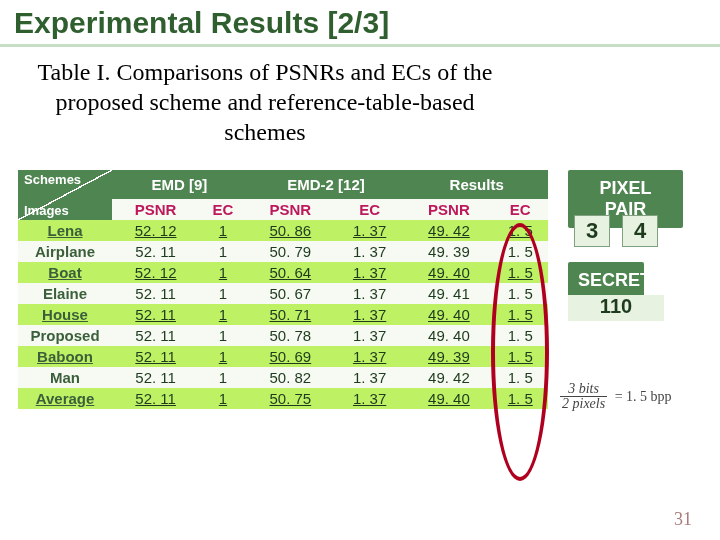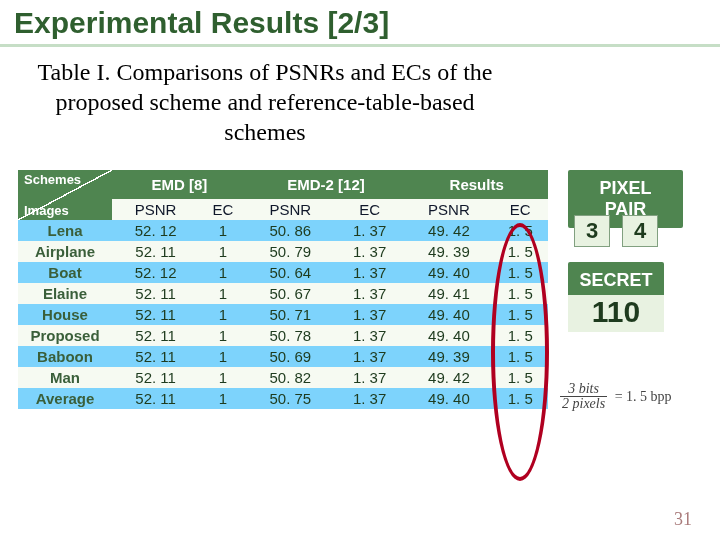--- a/index.html
+++ b/index.html
@@ -9,30 +9,30 @@
   .content { position: absolute; left: 18px; top: 170px; }
   .table-wrap { position: relative; width: 530px; }
   table { border-collapse: collapse; width: 530px; font-size: 15px; color: #1e3b1e; font-family: "Verdana", sans-serif; }
   th, td { text-align: center; padding: 2px 2px; }
   .hdr-row { background: #4f8550; color: #fff; font-weight: bold; }
   .hdr-row td { padding: 6px 2px; }
   .diag { position: relative; background: #4f8550; width: 94px; height: 40px; color: #fff; font-size: 13px; }
   .diag::after { content: ""; position: absolute; left: 0; top: 0; width: 100%; height: 100%; background: linear-gradient(to bottom right, transparent calc(50% - 0.7px), #fff calc(50% - 0.7px), #fff calc(50% + 0.7px), transparent calc(50% + 0.7px)); }
   .diag .sch { position: absolute; top: 2px; left: 6px; font-size: 13px; }
   .diag .img { position: absolute; bottom: 2px; left: 6px; font-size: 13px; }
-  tr.even td { background: #7dd3fc; }
+  tr.even td { background: #bef264; text-decoration: underline; }
   tr.odd td { background: #f6faf2; }
   .rowname { font-weight: bold; color: #3a5f3a; }
-  .sub-row td { background: #f6faf2; font-weight: normal; color: #0f172a; }
+  .sub-row td { background: #f6faf2; font-weight: bold; color: #be185d; }
   .oval { position: absolute; border: 4px solid #b00020; border-radius: 50%; pointer-events: none; }
   .sidebox { position: absolute; text-align: center; }
   .lbl { background: #4f8550; color: #fff; font-weight: bold; font-size: 18px; padding: 8px 10px; border-radius: 2px; font-family: "Verdana", sans-serif; }
   .pair-caps { position: absolute; left: 568px; top: 215px; width: 96px; display: flex; gap: 12px; justify-content: center; }
   .cap-box { background: #e8f2e1; border: 1px solid #81a080; color: #1e3b1e; font-weight: bold; font-size: 22px; width: 36px; text-align: center; padding: 2px 0; }
-  .secret-val { position: absolute; left: 568px; top: 295px; background:#e8f2e1; width: 96px; text-align:center; font-weight:bold; font-size:30px; color:#1e3b1e; padding: 0px 0 3px 0; }
+  .secret-val { position: absolute; left: 568px; top: 295px; background:#e8f2e1; width: 96px; text-align:center; font-weight:bold; font-size:20px; color:#1e3b1e; padding: 0px 0 3px 0; }
   .eqn { position:absolute; left:560px; top:358px; font-size:14px; color:#444; font-family:"Times New Roman",serif;margin-top:24px; }
   .frac { display:inline-block; vertical-align:middle; text-align:center; line-height:1; }
   .frac .n { display:block; border-bottom:1px solid #444; padding:0 2px; font-style:italic; }
   .frac .d { display:block; padding:0 2px; font-style:italic; }
   .eqn .eq { vertical-align:middle; padding-left:4px; }
   .pagenum { position:absolute; right:28px; bottom:10px; font-size:18px; color:#aa7c7c; font-family:"Times New Roman",serif; }
 </style>
 </head>
 <body>
 
@@ -42,21 +42,21 @@
 
 <div class="content">
   <div class="table-wrap">
     <table>
       <tbody>
           <tr class="hdr-row">
         <td class="diag" rowspan="2">
           <span class="sch">Schemes</span>
           <span class="img">Images</span>
         </td>
-        <td colspan="2">EMD [8]</td>
+        <td colspan="2">EMD [9]</td>
         <td colspan="2">EMD-2 [12]</td>
         <td colspan="2">Results</td>
       </tr>
       <tr class="sub-row">
         <td>PSNR</td>
         <td>EC</td>
         <td>PSNR</td>
         <td>EC</td>
         <td>PSNR</td>
         <td>EC</td>
@@ -148,21 +148,21 @@
     </table>
     <div class="oval" style="left:473px; top:53px; width:58px; height:258px;"></div>
   </div>
 </div>
 
 <div class="sidebox lbl" style="left:568px; top:170px; width:115px;">PIXEL PAIR</div>
 <div class="pair-caps">
   <div class="cap-box">3</div>
   <div class="cap-box">4</div>
 </div>
-<div class="sidebox lbl" style="left:568px; top:262px; width:96px;">SECRET</div>
+<div class="sidebox lbl" style="left:568px; top:262px; width:76px;">SECRET</div>
 <div class="secret-val">110</div>
 
 <div class="eqn">
   <span class="frac">
     <span class="n">3 bits</span>
     <span class="d">2 pixels</span>
   </span>
   <span class="eq">= 1. 5 bpp</span>
 </div>
 

